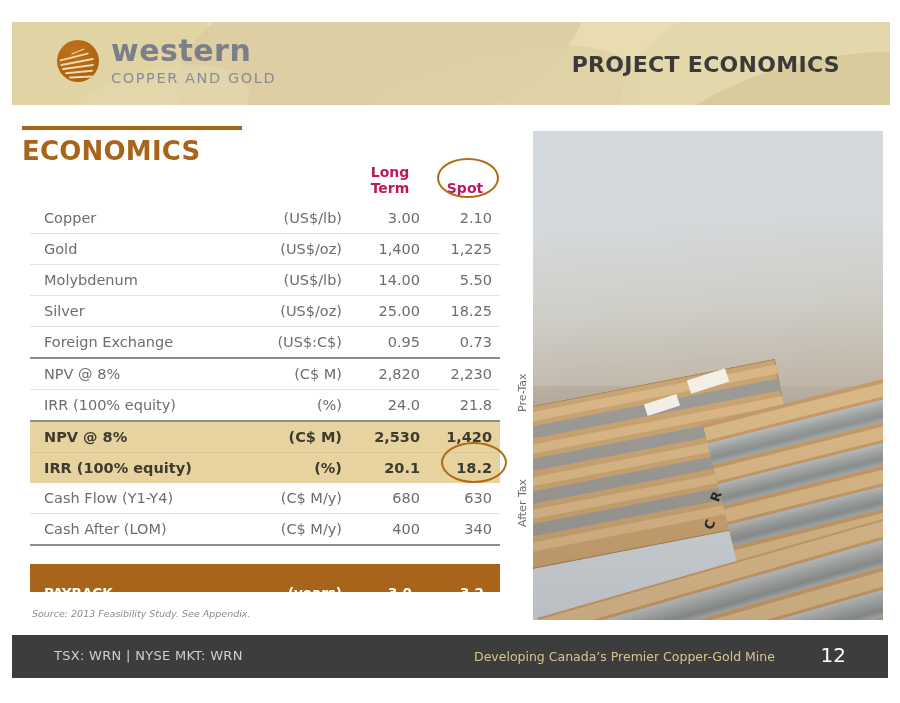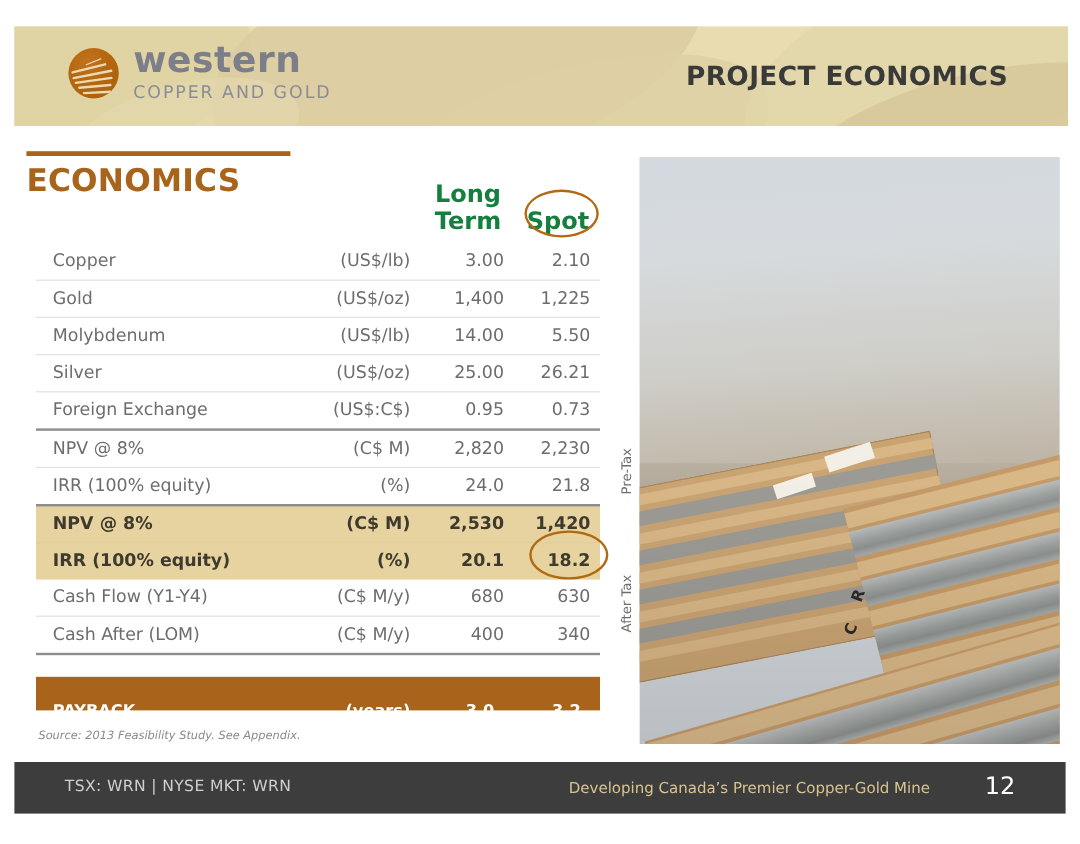--- a/index.html
+++ b/index.html
@@ -61,21 +61,21 @@
 
   
   .tbl{position:absolute;left:30px;top:145px;width:470px;}
   table.econ{border-collapse:collapse;width:470px;table-layout:fixed;}
   table.econ col.c-label{width:205px;}
   table.econ col.c-unit{width:115px;}
   table.econ col.c-lt{width:80px;}
   table.econ col.c-sp{width:70px;}
 
   .hd-cell{
-    font-size:20px;font-weight:700;color:#15803d;
+    font-size:14px;font-weight:700;color:#be185d;
     vertical-align:bottom;padding:0 0 6px 0;height:52px;line-height:1.18;
     font-family:"DejaVu Sans", sans-serif;
   }
   .hd-blank{height:52px;}
 
   tr.row td{
     font-size:14.5px;color:#6d6d6d;padding:7px 0 7px 0;
     border-bottom:1px solid #e2e2e2;
     font-family:"DejaVu Sans", sans-serif;
   }
@@ -267,21 +267,21 @@
           <tr class="row">
             <td class="lbl">Molybdenum</td>
             <td class="unit">(US$/lb)</td>
             <td class="num">14.00</td>
             <td class="num sp">5.50</td>
           </tr>
           <tr class="row">
             <td class="lbl">Silver</td>
             <td class="unit">(US$/oz)</td>
             <td class="num">25.00</td>
-            <td class="num sp">26.21</td>
+            <td class="num sp">18.25</td>
           </tr>
           <tr class="row">
             <td class="lbl">Foreign Exchange</td>
             <td class="unit">(US$:C$)</td>
             <td class="num">0.95</td>
             <td class="num sp">0.73</td>
           </tr>
           <tr class="row thick-top">
             <td class="lbl">NPV @ 8%</td>
             <td class="unit">(C$ M)</td>

